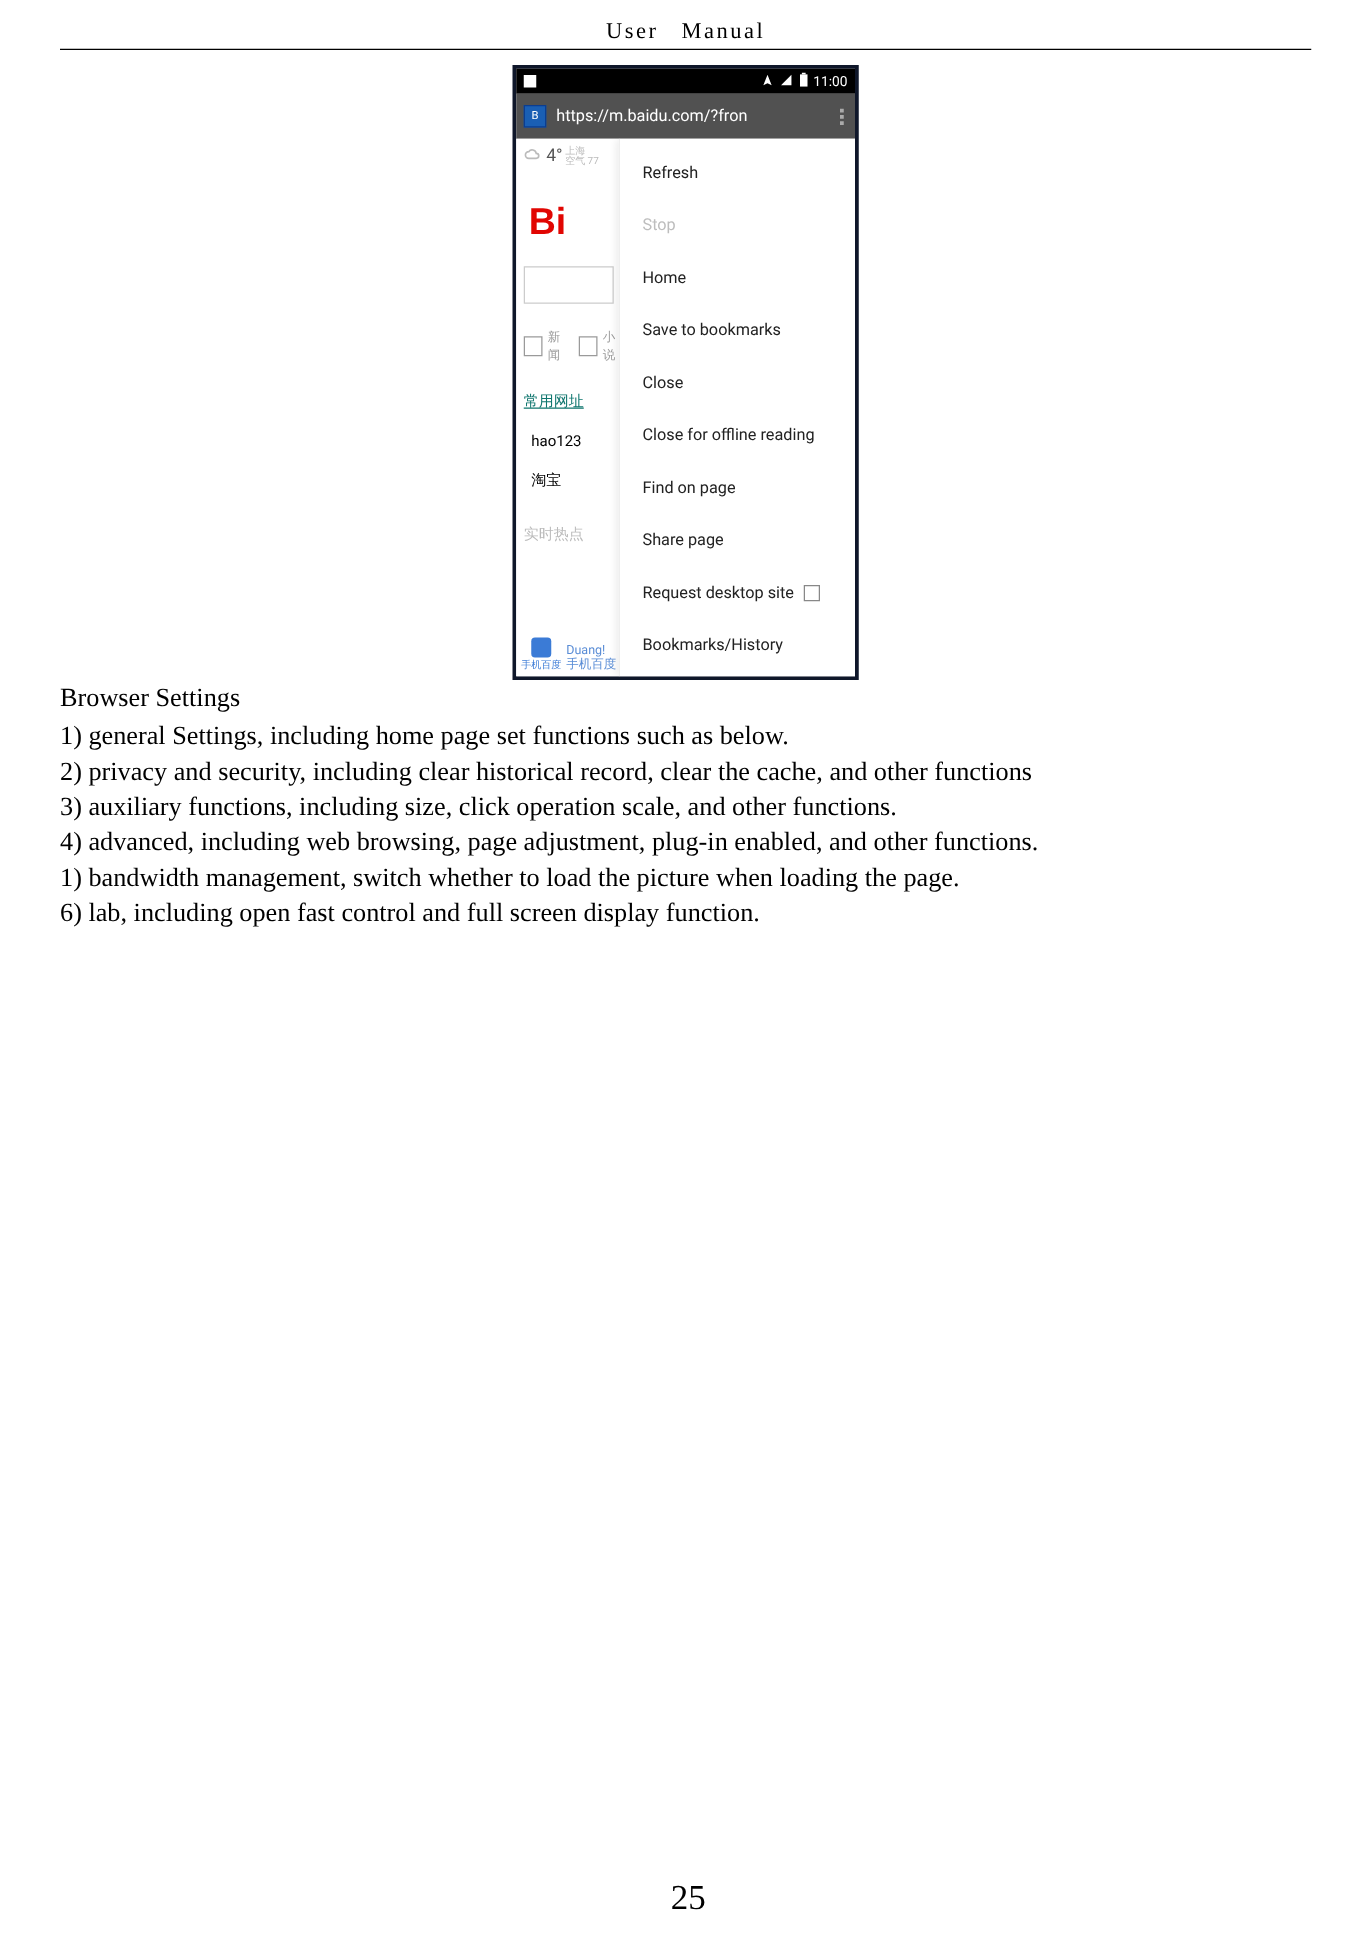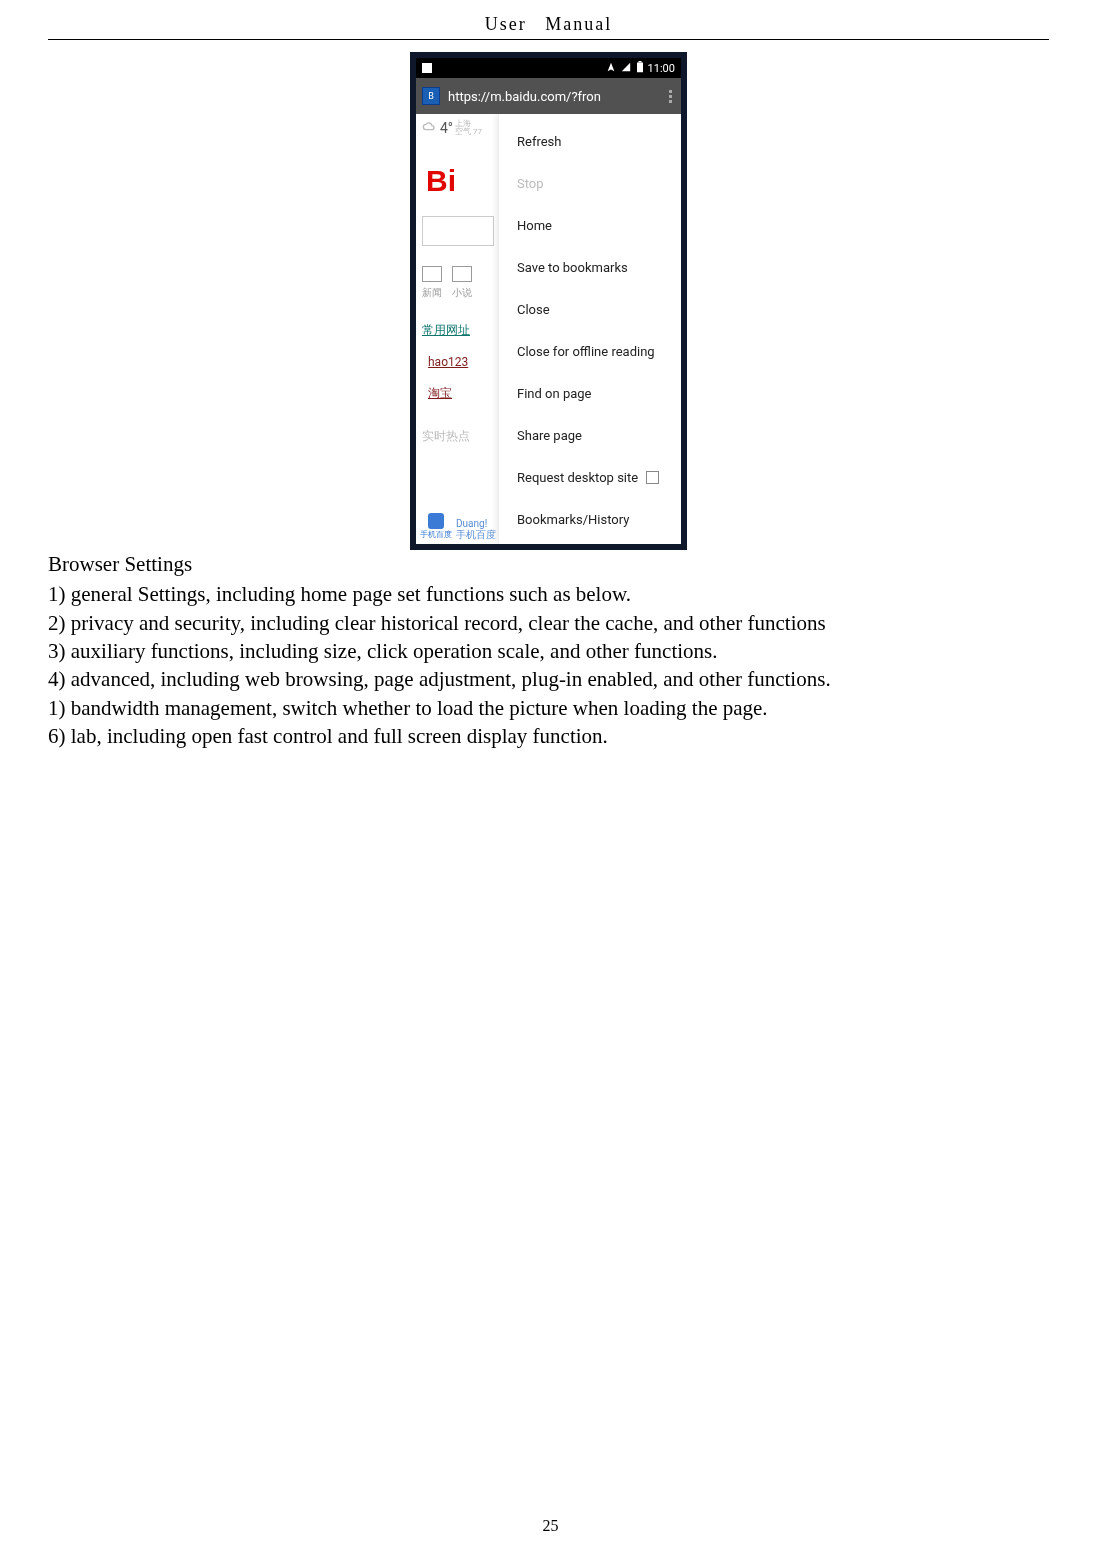--- a/index.html
+++ b/index.html
@@ -24,21 +24,21 @@
     letter-spacing: 2px;
   }
   .header span:first-child { margin-right: 12px; }
   .screenshot-wrap {
     display: flex;
     justify-content: center;
     margin-top: 12px;
   }
   .phone {
     width: 277px;
-    border: 6px solid #0f172a;
+    border: 3px solid #0f172a;
     font-family: Roboto, Arial, sans-serif;
     font-size: 12px;
     background: #fff;
   }
   .statusbar {
     height: 20px;
     background: #000;
     color: #fff;
     display: flex;
     align-items: center;
@@ -70,24 +70,24 @@
   .phone-left {
     position: absolute; left: 0; top: 0; width: 82px; height: 100%;
     padding: 6px 6px;
   }
   .weather-row { display:flex; align-items:center; gap:2px; color:#777; font-size:11px; margin-bottom:28px;}
   .weather-temp { font-size:14px; color:#555;}
   .weather-small { font-size:8px; line-height:1; color:#bbb;}
   .baidu-logo { font-family: Arial; font-weight:800; font-size:30px; color:#e10602; margin-top:10px; margin-left:4px;}
   .search-slice { height:30px; border:1px solid #ccc; margin-top:18px; margin-right:-2px;}
   .grid-icons { display:flex; gap:10px; margin-top:20px; }
-  .grid-cell { display:flex; flex-direction:column; align-items:center; color:#9a9a9a; font-size:10px; gap:4px;}
+  .grid-cell { display:flex; flex-direction:row; align-items:center; color:#9a9a9a; font-size:10px; gap:4px;}
   .grid-cell .glyph { width:20px;height:16px;border:1.5px solid #9a9a9a;}
   .sec-title { color:#0f766e; font-size:12px; margin-top:22px;text-decoration:underline;}
-  .link-item { color:#7f1d1d; font-size:12px; margin-top:16px; padding-left:6px;text-decoration:underline;}
+  .link-item { color:#000000; font-size:12px; margin-top:16px; padding-left:6px;}
   .sec-title2 { color:#bbb; font-size:12px; margin-top:26px;}
   .footer-badge { position:absolute; bottom:4px; left:4px; display:flex; align-items:flex-end; gap:4px;}
   .paw { width:16px;height:16px; background:#3b7bd6; border-radius:3px;}
   .paw-label{ font-size:8px; color:#3b7bd6;}
   .duang { color:#5a8dd6; font-size:10px; line-height:1.1;}
   .menu-popup {
     position: absolute;
     left: 82px; right: 0; top: 0; bottom: 0;
     background: #fff;
     border-left: 1px solid #eee;
@@ -110,21 +110,21 @@
   .body-text {
     font-size: 21px;
     line-height: 1.35;
   }
   .body-text p.heading { margin-bottom: 2px; }
   .page-number {
     position: absolute;
     bottom: 24px;
     left: 4px; right: 0;
     text-align: center;
-    font-size: 16px;
+    font-size: 28px;
   }
 </style>
 </head>
 <body>
 
 <div class="page">
   <div class="header">
     <span>User</span>
     <span>Manual</span>
   </div>

